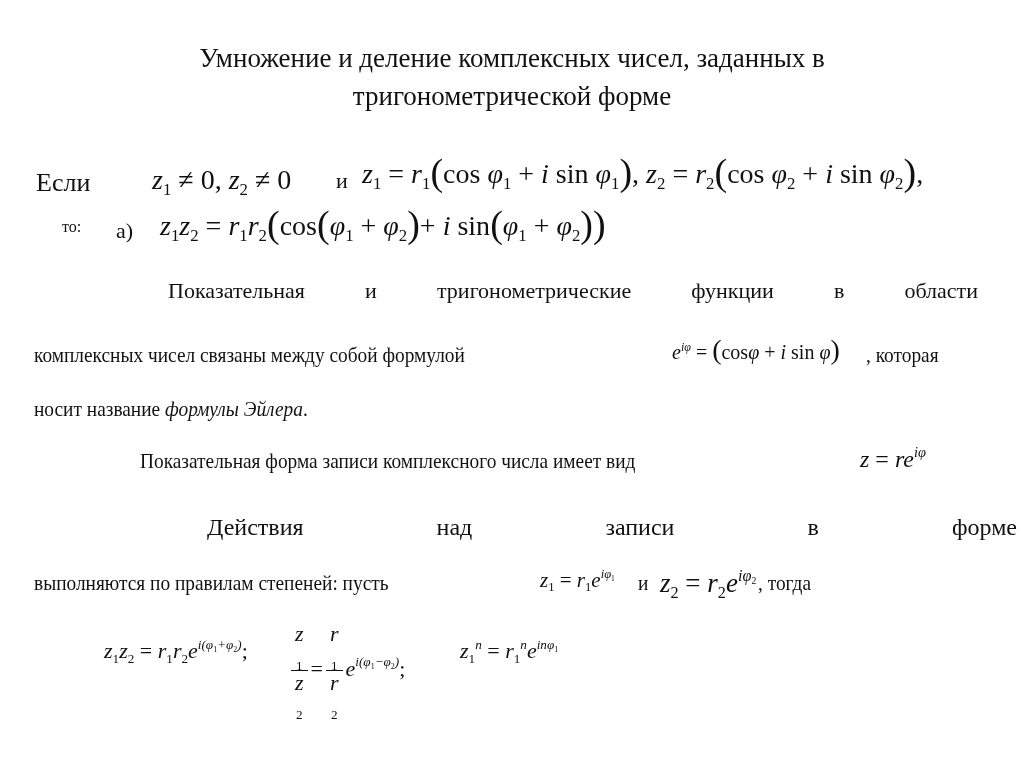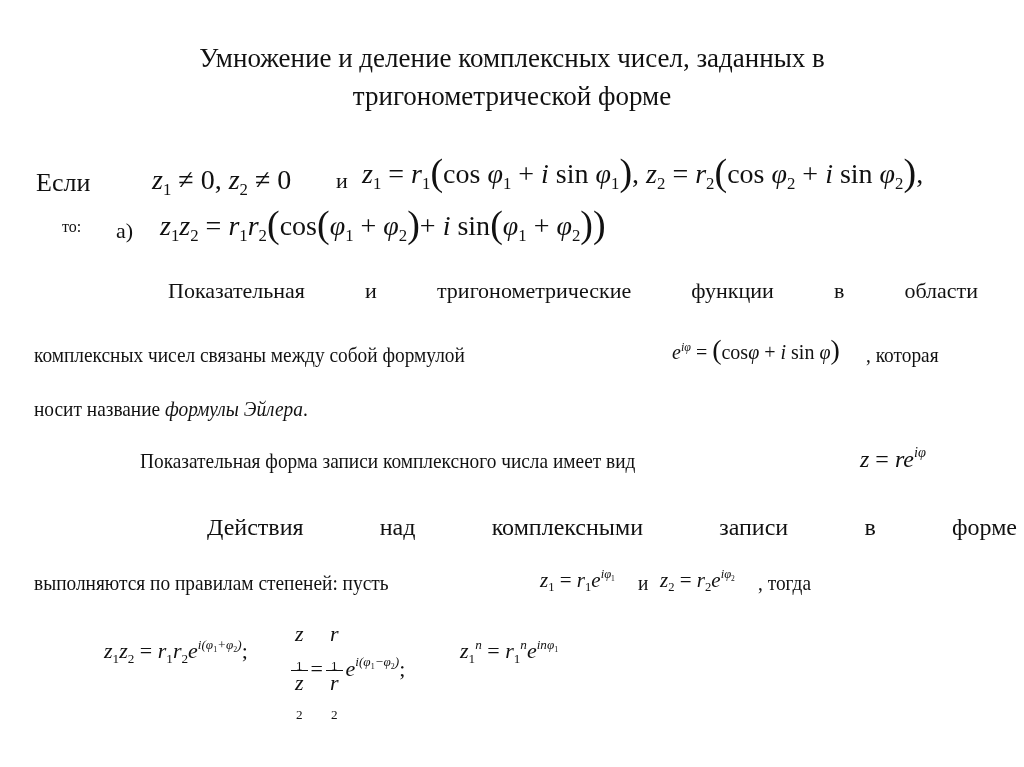--- a/index.html
+++ b/index.html
@@ -58,31 +58,30 @@
 </div>
 
 <div class="abs body" style="left:140px;top:448px;">Показательная форма записи комплексного числа имеет вид</div>
 <div class="abs m" style="left:860px;top:446px;font-size:24px;text-align:right;">
   <span class="it">z</span> = <span class="it">re</span><sup class="it">iφ</sup>
 </div>
 
 <div class="abs justify" style="left:163px;top:514px;width:810px;font-size:24px;margin-left:44px;">
   <span>Действия</span>
   <span>над</span>
-  <span>комплексными</span>
   <span>записи</span>
   <span>в</span>
   <span>форме</span>
 </div>
 <div class="abs body" style="left:34px;top:570px;">выполняются по правилам степеней: пусть</div>
 <div class="abs m" style="left:540px;top:568px;font-size:21px;">
   <span class="it">z</span><sub>1</sub> = <span class="it">r</span><sub>1</sub><span class="it">e</span><sup class="it">iφ<sub>1</sub></sup>
 </div>
 <div class="abs body" style="left:638px;top:570px;">и</div>
-<div class="abs m" style="left:660px;top:568px;font-size:21px;">
+<div class="abs m" style="left:660px;top:568px;font-size:27px;">
   <span class="it">z</span><sub>2</sub> = <span class="it">r</span><sub>2</sub><span class="it">e</span><sup class="it">iφ<sub>2</sub></sup>
 </div>
 <div class="abs body" style="left:758px;top:570px;">, тогда</div>
 
 <div class="abs m" style="left:104px;top:638px;font-size:22px;">
   <span class="it">z</span><sub>1</sub><span class="it">z</span><sub>2</sub> = <span class="it">r</span><sub>1</sub><span class="it">r</span><sub>2</sub><span class="it">e</span><sup class="it">i(φ<sub>1</sub>+φ<sub>2</sub>)</sup>;
 </div>
 <div class="abs m" style="left:288px;top:622px;font-size:22px;">
   <span class="frac"><span class="num"><span class="it">z</span><sub>1</sub></span><span><span class="it">z</span><sub>2</sub></span></span>=<span class="frac"><span class="num"><span class="it">r</span><sub>1</sub></span><span><span class="it">r</span><sub>2</sub></span></span><span class="it">e</span><sup class="it">i(φ<sub>1</sub>−φ<sub>2</sub>)</sup>;
 </div>

